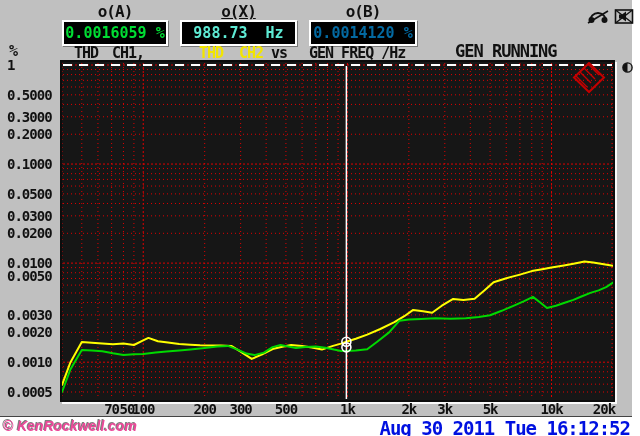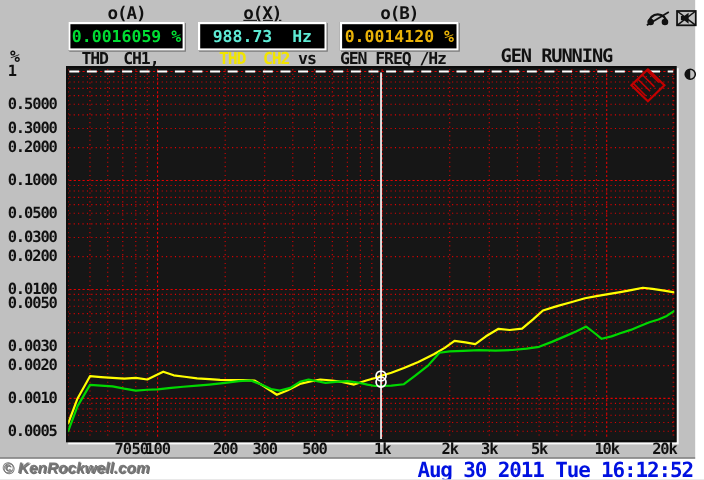--- a/index.html
+++ b/index.html
@@ -21,21 +21,21 @@
   .plot{position:absolute;left:60px;top:60px;width:555px;height:342px;background:#161616;
         border:2px solid #0c0c0c;box-sizing:border-box;box-shadow:2px 2px 0 #fafafa;}
   .ylabels span{position:absolute;left:7px;font-weight:bold;font-size:14px;color:#111;
                 letter-spacing:-1px;white-space:pre;}
   .xlabels span{position:absolute;top:401px;transform:translateX(-50%);font-weight:bold;
                 font-size:14px;color:#111;letter-spacing:-1px;white-space:pre;}
   .unit-pct{position:absolute;left:9px;top:42px;font-weight:bold;font-size:15px;color:#111;}
   .side-icon{position:absolute;left:621px;top:61px;}
   .footer-strip{position:absolute;left:0;top:417px;width:640px;height:19px;background:#fff;}
   .watermark{position:absolute;left:3px;top:418px;font-family:"Liberation Sans",sans-serif;
-             font-style:italic;font-weight:bold;font-size:14px;color:#737373;
+             font-style:italic;font-weight:bold;font-size:14px;color:#ec4899;
              text-shadow:-1px -1px 0 #7e7e7e,1px 1px 0 #ffffff;letter-spacing:0px;}
   .timestamp{position:absolute;right:10px;top:417px;font-weight:bold;font-size:19px;
              color:#0011e0;letter-spacing:-1px;white-space:pre;}
 </style>
 </head>
 <body>
 
 <div class="stage">
   <div class="screen">
 
@@ -44,21 +44,21 @@
       <span class="lcd-value" style="color: rgb(0, 221, 51);">0.0016059 %</span>
     </div>
 
     <div class="ro-label" style="left:180px;width:117px;text-decoration:underline;">o(X)</div>
     <div class="lcd" style="left:180px;width:117px;">
       <span class="lcd-value" style="color: #5eead4;">988.73  Hz</span>
     </div>
 
     <div class="ro-label" style="left:309px;width:108px;">o(B)</div>
     <div class="lcd" style="left:309px;width:108px;">
-      <span class="lcd-value" style="color: #eab308;">0.0014120 %</span>
+      <span class="lcd-value" style="color: #0369a1;">0.0014120 %</span>
     </div>
 
     <div class="unit-pct">%</div>
     <span class="row2" style="left:74px;">THD</span>
     <span class="row2" style="left:112px;">CH1,</span>
     <span class="row2 yel" style="left:199px;">THD</span>
     <span class="row2 yel" style="left:239px;">CH2</span>
     <span class="row2" style="left:271px;">vs</span>
     <span class="row2" style="left:309px;">GEN FREQ /Hz</span>
 

